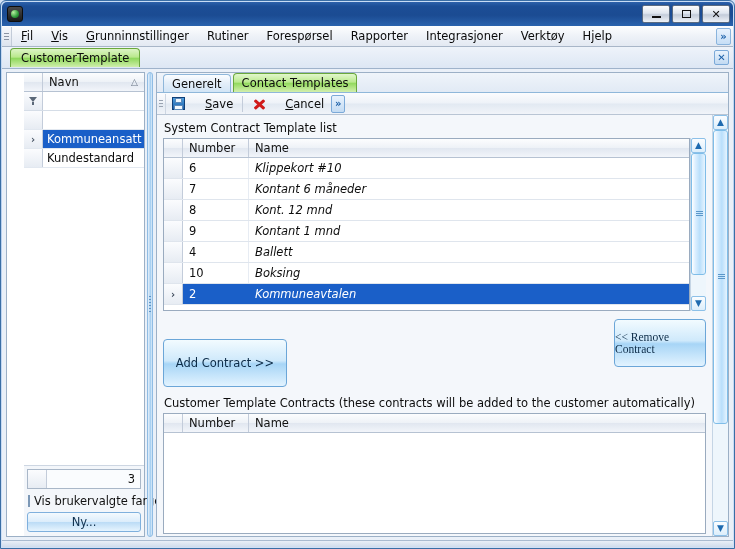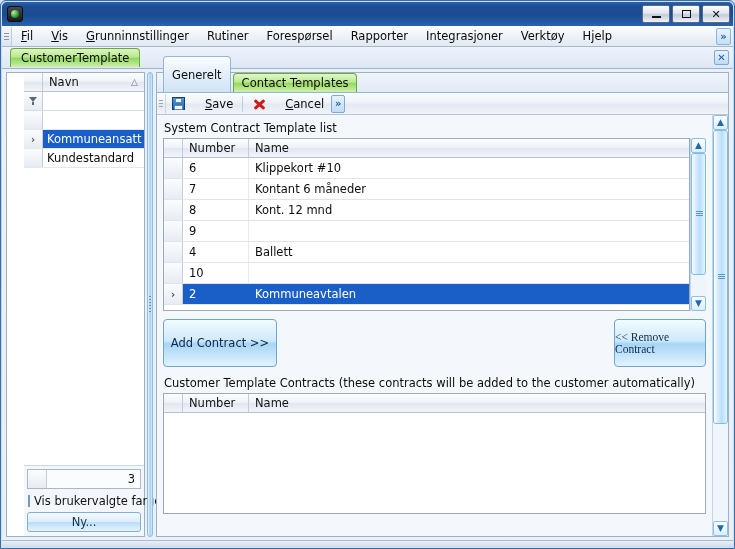--- a/index.html
+++ b/index.html
@@ -232,21 +232,21 @@
     background: #f4f7fb;
     border: 1px solid #9cb0c6;
   }
   #tabstrip {
     position: absolute; left: 0; top: 0; right: 0; height: 20px;
     background: linear-gradient(180deg,#eff4fa,#e1eaf5);
     border-bottom: 1px solid #8fb7da;
     display: flex; align-items: flex-end; padding-left: 6px;
   }
   .ptab {
-    height: 36px; padding: 0 8px; margin-right: 2px;
+    height: 18px; padding: 0 8px; margin-right: 2px;
     display: flex; align-items: center;
     font-size: 11.5px; color: #0d0d0d;
     border: 1px solid #8fb7da; border-bottom: none;
     border-radius: 4px 4px 0 0;
     background: linear-gradient(180deg,#fbfdff 0%, #e3eef9 50%, #d2e5f6 100%);
   }
   .ptab.active {
     background: linear-gradient(180deg,#e1f7cb 0%, #bbe98f 45%, #93da5f 52%, #d3efae 100%);
     border-color: #6aa83c;
     height: 19px;
@@ -331,21 +331,21 @@
     border-right: 1px solid #c3ccda;
     display:flex; align-items:center; justify-content:center;
     color:#3f4c5c; font-size:10px; font-weight:bold;
   }
   .grow .g-num {
     width: 66px; flex: 0 0 66px; display:flex; align-items:center; padding-left:6px;
     font-size:11.5px; color:#0d0d0d; border-right:1px solid #e7ecf3;
   }
   .grow .g-name {
     flex:1; display:flex; align-items:center; padding-left:6px;
-    font-size:11.5px; color:#0d0d0d;
+    font-size:11.5px; color:#0d0d0d;font-style:italic;
   }
   .grow.selected .g-num, .grow.selected .g-name { background:#1a5fc8; color:#fff; }
   .grow.selected .g-num { border-right-color:#1a5fc8; }
 
   
   .grid-wrap { display:flex; }
   .sb {
     width: 16px; flex: 0 0 16px;
     background: linear-gradient(180deg,#f4f9fd,#e9f2fa);
     border-left: 1px solid #c5d5e5;
@@ -371,21 +371,21 @@
   }
 
   .buttonrow { display:flex; justify-content:space-between; margin-top:8px; }
   .bigbtn {
     height: 48px;
     background: linear-gradient(180deg,#f2fbff 0%, #cfe9fb 45%, #a7d5f6 52%, #e2f3ff 100%);
     border: 1px solid #6ba6d8; border-radius: 4px;
     display:flex; align-items:center; justify-content:center;
     font-size: 11.5px; color:#0c2b47;
   }
-  #add-contract-btn { width: 114px; }
+  #add-contract-btn { width: 124px; margin-top: 20px; }
   #remove-contract-btn { width: 92px; font-family: Liberation Serif, serif; }
 
   
   #outer-sb {
     position: absolute; right: 0; top: 42px; bottom: 0; width: 16px;
     background: #f0f6fb; border-left: 1px solid #c5d5e5;
     display:flex; flex-direction:column; align-items:center;
   }
 
   
@@ -539,29 +539,31 @@
                 <div class="g-name">Kontant 6 måneder</div>
               </div>
               <div class="grow">
                 <div class="g-ind"></div>
                 <div class="g-num">8</div>
                 <div class="g-name">Kont. 12 mnd</div>
               </div>
               <div class="grow">
                 <div class="g-ind"></div>
                 <div class="g-num">9</div>
+                <div class="g-name">Kontant 1 mnd</div>
               </div>
               <div class="grow">
                 <div class="g-ind"></div>
                 <div class="g-num">4</div>
                 <div class="g-name">Ballett</div>
               </div>
               <div class="grow">
                 <div class="g-ind"></div>
                 <div class="g-num">10</div>
+                <div class="g-name">Boksing</div>
               </div>
               <div class="grow selected">
                 <div class="g-ind">›</div>
                 <div class="g-num">2</div>
                 <div class="g-name">Kommuneavtalen</div>
               </div>
             </div>
           </div>
           <div class="sb">
             <div class="sb-btn">▲</div>

